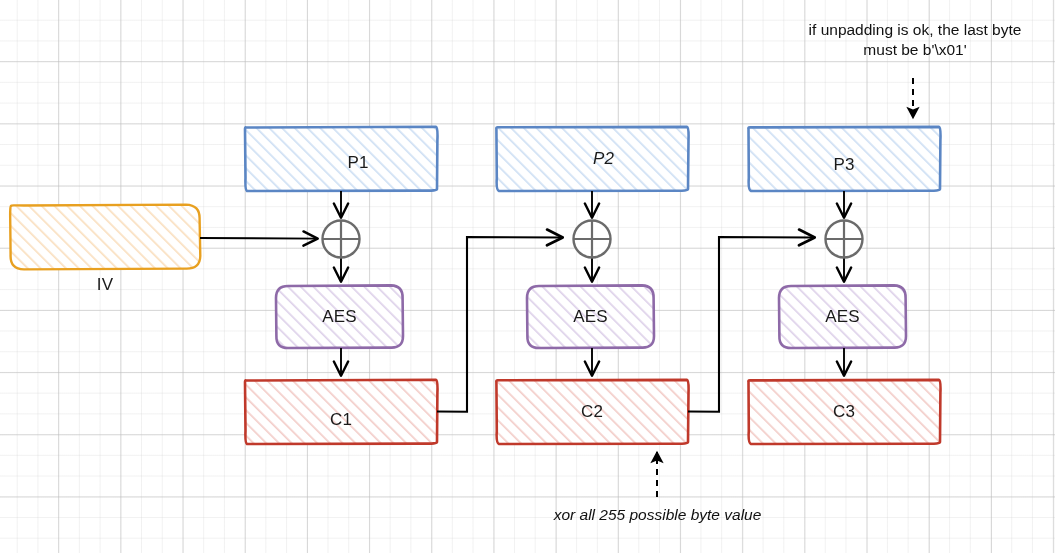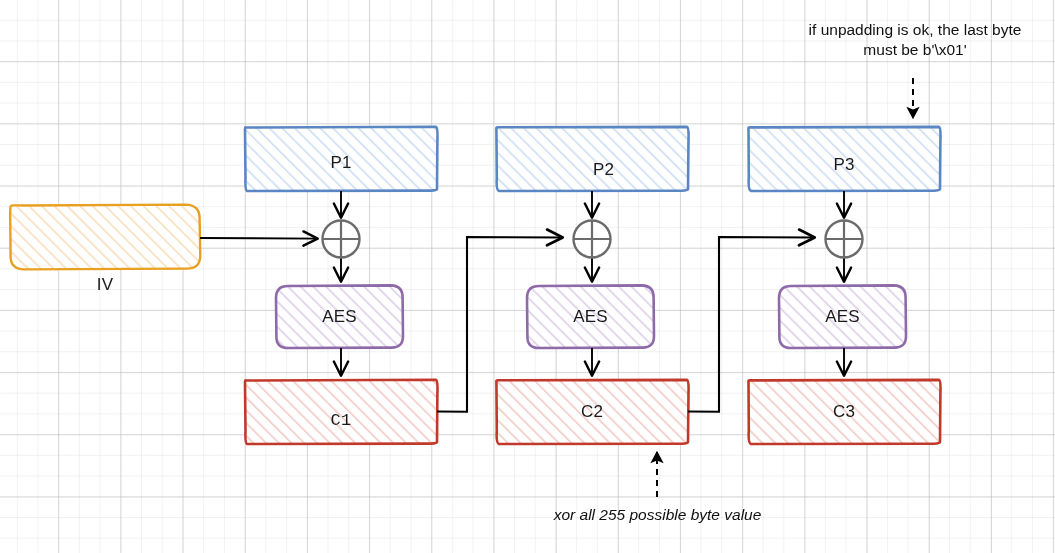--- a/index.html
+++ b/index.html
@@ -152,29 +152,29 @@
       <line x1="844" y1="221" x2="844" y2="257" stroke="#6b6b6b" stroke-width="2.2"></line>
       <line x1="826" y1="239" x2="862" y2="239" stroke="#6b6b6b" stroke-width="2.2"></line>
     </g>
 
     <path d="M913,78 L913,118" fill="none" stroke="#000" stroke-width="2" stroke-dasharray="6,5" marker-end="url(#arrowSolid)"></path>
     <path d="M657,497 L657,452" fill="none" stroke="#000" stroke-width="2" stroke-dasharray="6,5" marker-end="url(#arrowSolid)"></path>
   </svg>
 
   <div class="node-label" style="left:10px;top:205px;width:190px;height:64px;margin-top:48px;">IV</div>
 
-  <div class="node-label" style="left:245px;top:127px;width:192px;height:71px;">P1</div>
-  <div class="node-label" style="left:496px;top:138px;width:215px;height:64px;">P2</div>
+  <div class="node-label" style="left:262px;top:127px;width:192px;height:71px;">P1</div>
+  <div class="node-label" style="left:496px;top:127px;width:215px;height:64px;font-style:italic;">P2</div>
   <div class="node-label" style="left:748px;top:127px;width:192px;height:76px;">P3</div>
 
   <div class="node-label" style="left:276px;top:286px;width:127px;height:62px;">AES</div>
   <div class="node-label" style="left:527px;top:286px;width:127px;height:62px;">AES</div>
   <div class="node-label" style="left:779px;top:286px;width:127px;height:62px;">AES</div>
 
-  <div class="node-label" style="left:245px;top:380px;width:192px;height:80px;font-family:Liberation Mono, monospace;">C1</div>
+  <div class="node-label" style="left:245px;top:380px;width:192px;height:80px;">C1</div>
   <div class="node-label" style="left:496px;top:380px;width:192px;height:64px;border-radius:10px;">C2</div>
   <div class="node-label" style="left:748px;top:380px;width:192px;height:64px;">C3</div>
 
   <div class="annot" style="left:770px;top:20px;width:290px;">if unpadding is ok, the last byte
 must be b'\x01'</div>
 
   <div class="annot" style="left:460px;top:505px;width:395px;font-style:italic;">xor all 255 possible byte value</div>
 
 </div>
 

